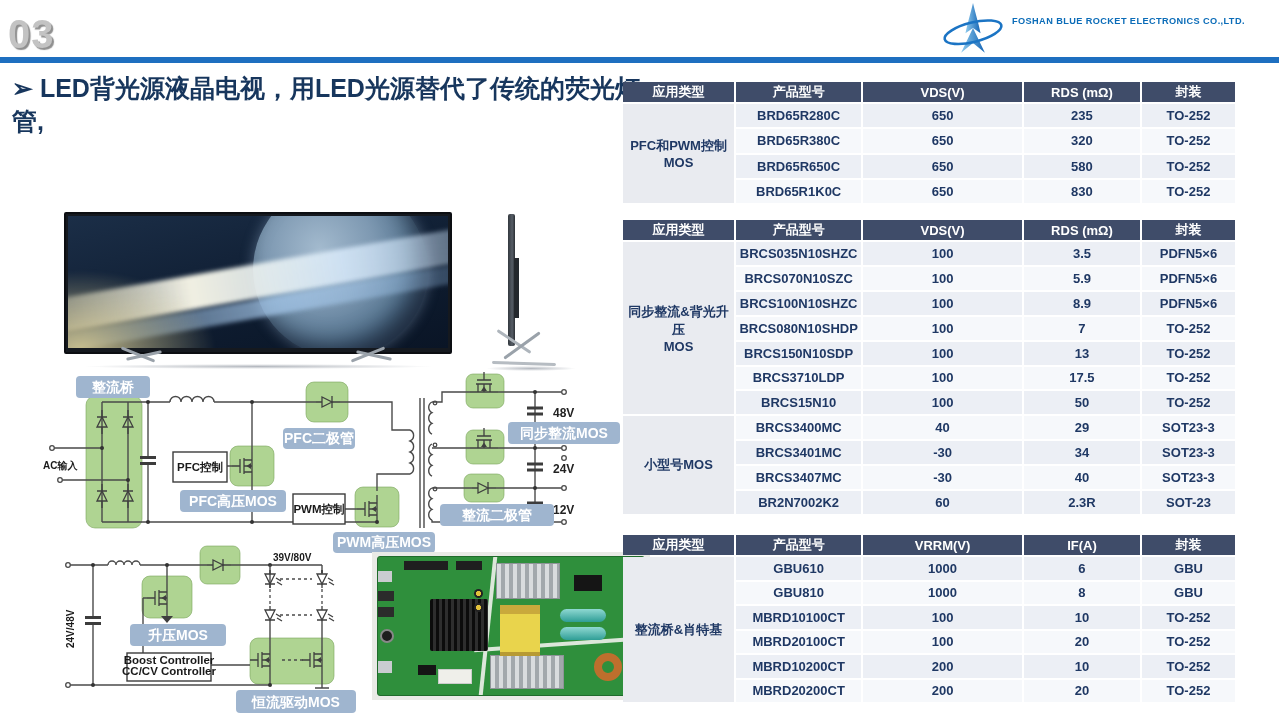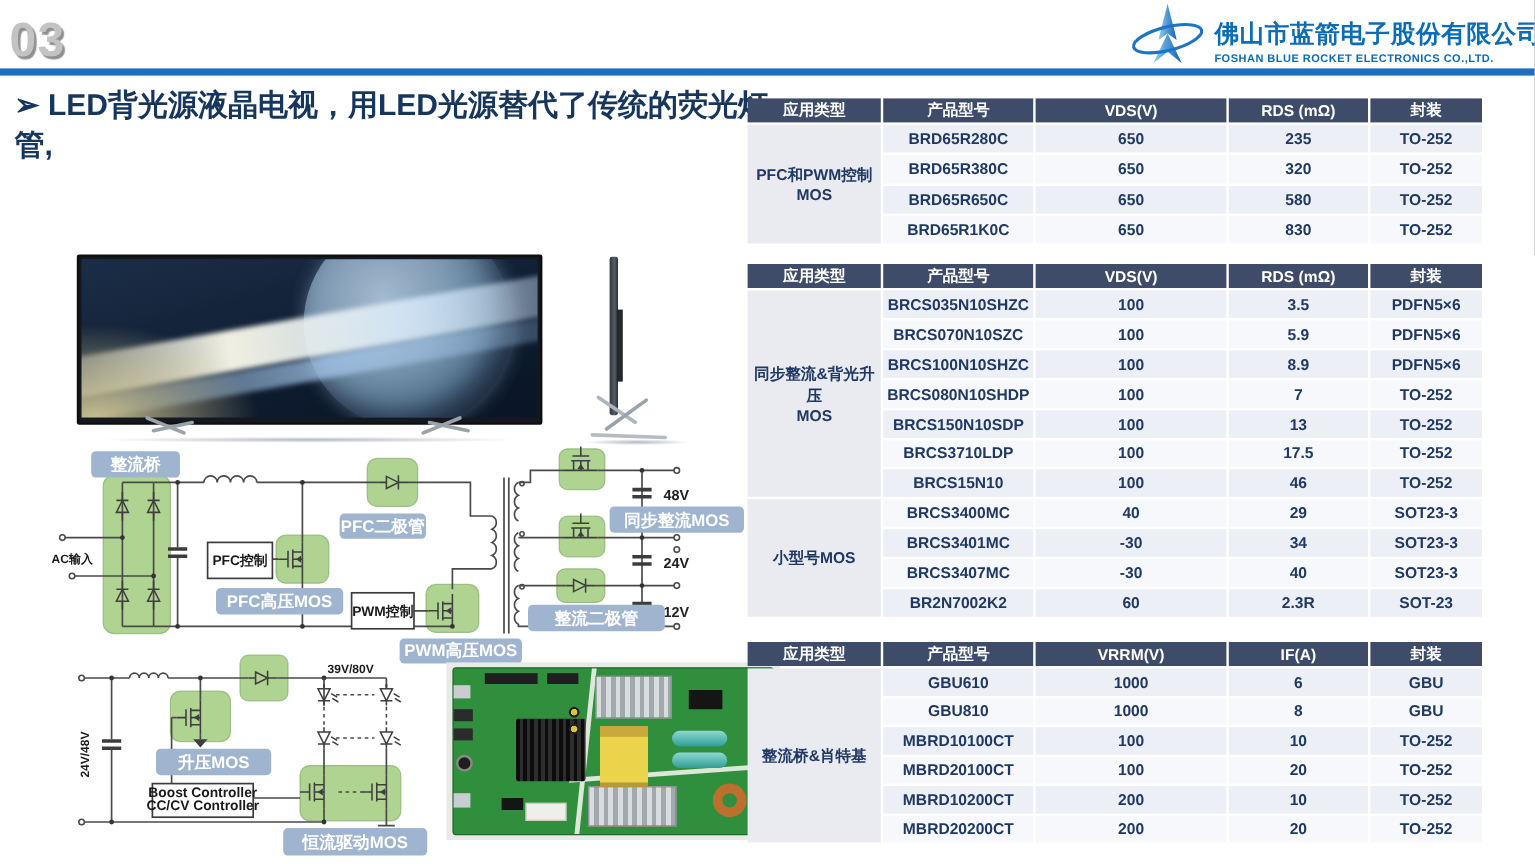--- a/index.html
+++ b/index.html
@@ -116,21 +116,20 @@
         <linearGradient id="lg" x1="0" y1="0" x2="1" y2="0">
           <stop offset="0" stop-color="#8FCBEE"></stop>
             <stop offset="1" stop-color="#1464B4"></stop>
         </linearGradient>
       </defs>
       <path d="M30 1 C32 10 35 19 37 29 L30 24 L23 29 C25 19 28 10 30 1 Z" fill="url(#lg)"></path>
       <path d="M30 24 L41 47 L30 38 L19 47 Z" fill="url(#lg)"></path>
       <ellipse cx="30" cy="28" rx="27" ry="9" transform="rotate(-14 30 28)" fill="none" stroke="#1B74C4" stroke-width="2.4"></ellipse>
     </svg>
     <div class="logo-txt">
-      <div class="logo-cn">佛山市蓝箭电子股份有限公司</div>
       <div class="logo-en">FOSHAN BLUE ROCKET ELECTRONICS CO.,LTD.</div>
     </div>
   </div>
 
   <div class="intro" id="intro-lines">
       <div class="line"><span>➢  </span>LED背光源液晶电视，用LED光源替代了传统的荧光灯管,</div>
     </div>
 
   <div class="tv">
     <div class="tv-frame">
@@ -440,21 +439,21 @@
           </tr>
           <tr>
             <td>BRCS3710LDP</td>
             <td>100</td>
             <td>17.5</td>
             <td>TO-252</td>
           </tr>
           <tr>
             <td>BRCS15N10</td>
             <td>100</td>
-            <td>46</td>
+            <td>50</td>
             <td>TO-252</td>
           </tr>
           <tr>
             <td class="cat" rowspan="4">小型号MOS</td>
             <td>BRCS3400MC</td>
             <td>40</td>
             <td>29</td>
             <td>SOT23-3</td>
           </tr>
           <tr>

